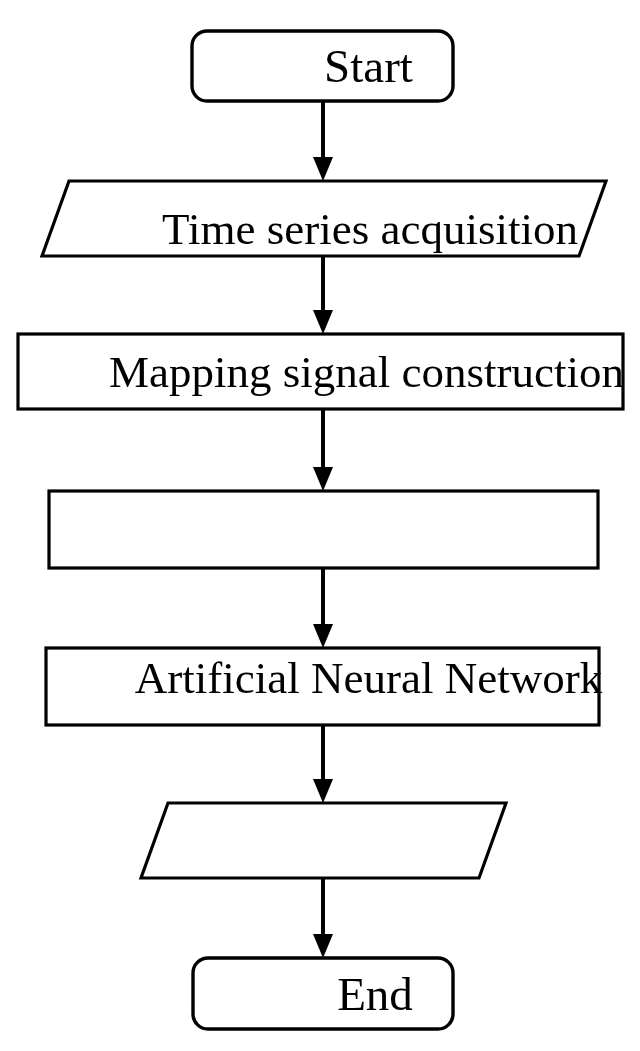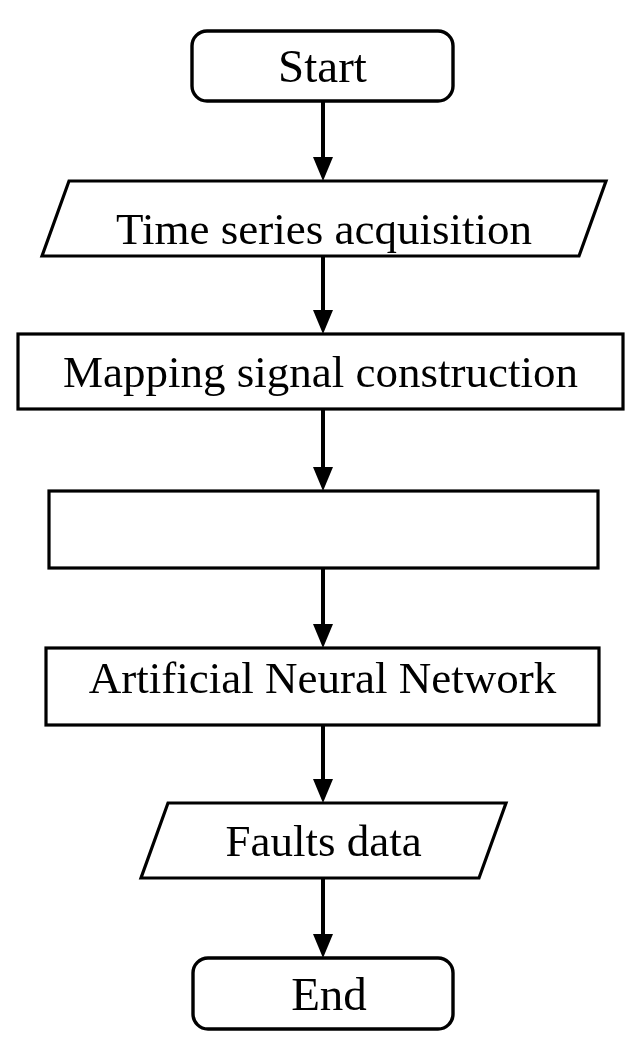--- a/index.html
+++ b/index.html
@@ -51,20 +51,21 @@
     display: flex;
     align-items: center;
     justify-content: center;
     text-align: center;
     white-space: nowrap;
     font-family: "Liberation Serif", "DejaVu Serif", serif;
     font-weight: 400;
     color: #000000;
     letter-spacing: 0px;
     pointer-events: none;
+    margin-left: 46px;
   }
 </style>
 </head>
 <body>
 
 <div id="flowchart-canvas">
 
   <svg id="flow-svg" viewBox="0 0 640 1051" xmlns="http://www.w3.org/2000/svg">
 
     <rect class="node-shape rounded" x="192" y="31" width="261" height="70" rx="15" ry="15"></rect>
@@ -115,17 +116,16 @@
 
   <div class="node-label" style="left:192px; top:31px; width:261px; height:70px; font-size:47px;">Start</div>
 
   <div class="node-label" style="left:42px; top:181px; width:564px; height:95px; font-size:45px;">Time series acquisition</div>
 
   <div class="node-label" style="left:18px; top:334px; width:605px; height:75px; font-size:45px;">Mapping signal construction</div>
 
 
   <div class="node-label" style="left:46px; top:648px; width:553px; height:59px; font-size:45px;">Artificial Neural Network</div>
 
-  <div class="node-label" style="left:141px; top:803px; width:365px; height:75px; font-size:45px;">Faults data</div>
 
   <div class="node-label" style="left:193px; top:958px; width:272px; height:71px; font-size:47px;">End</div>
 
 </div>
 
 </body></html>

